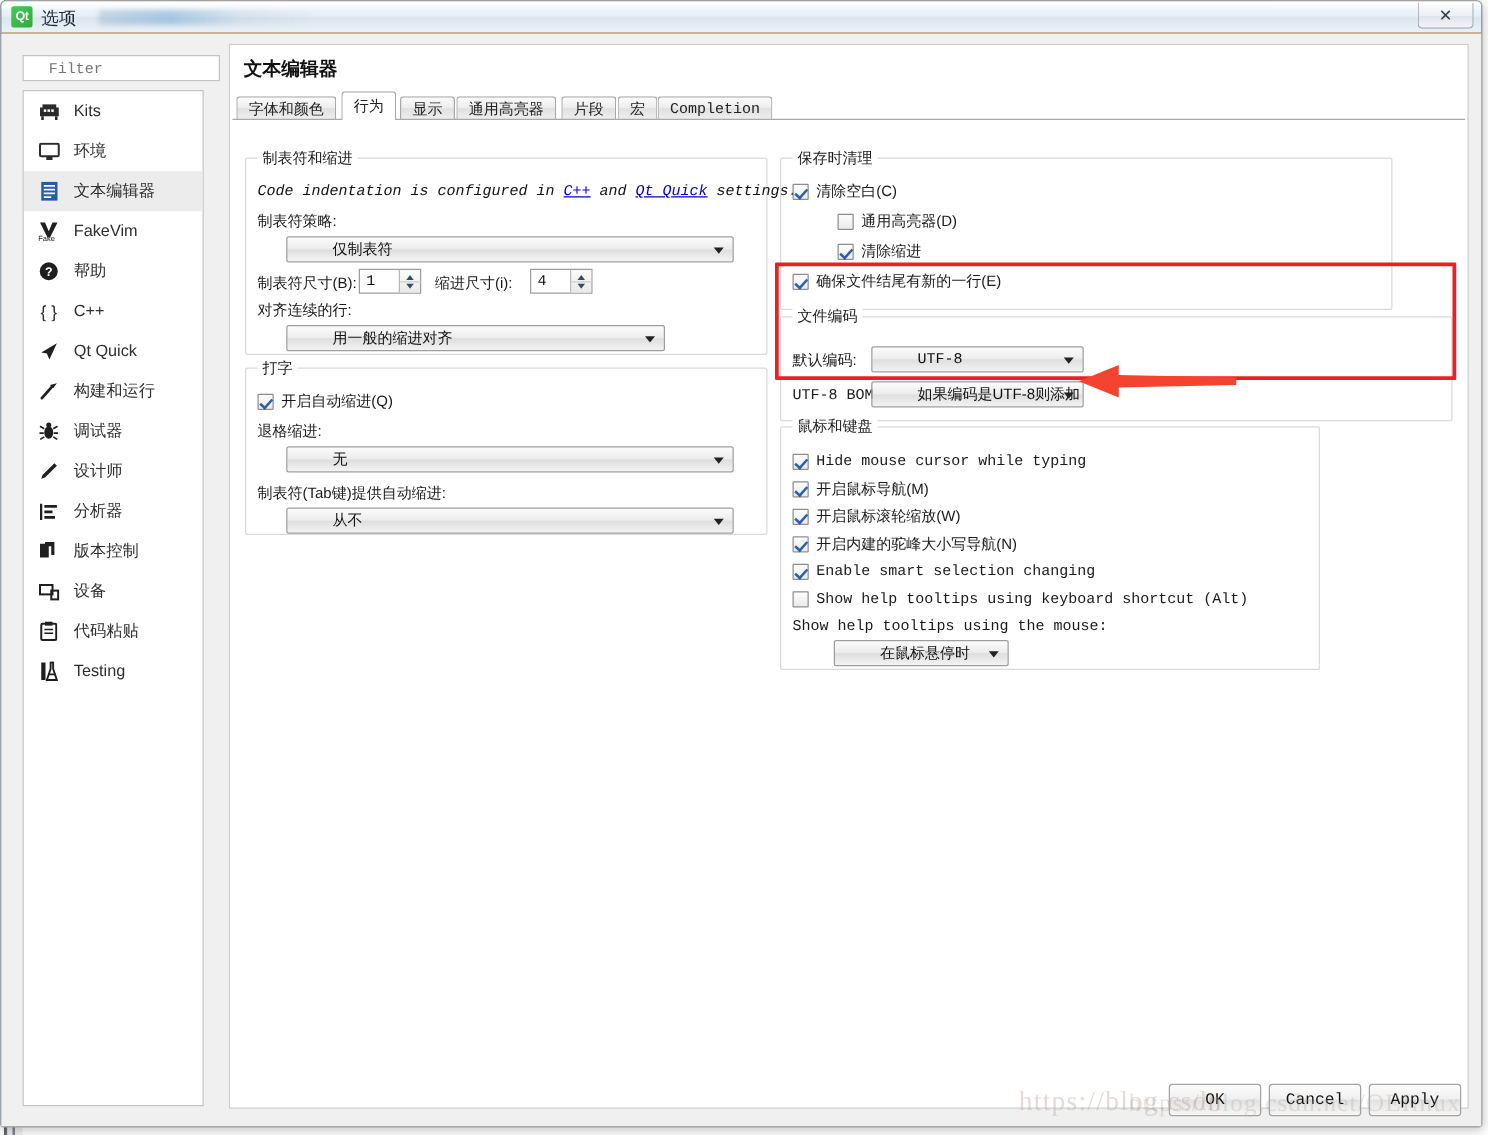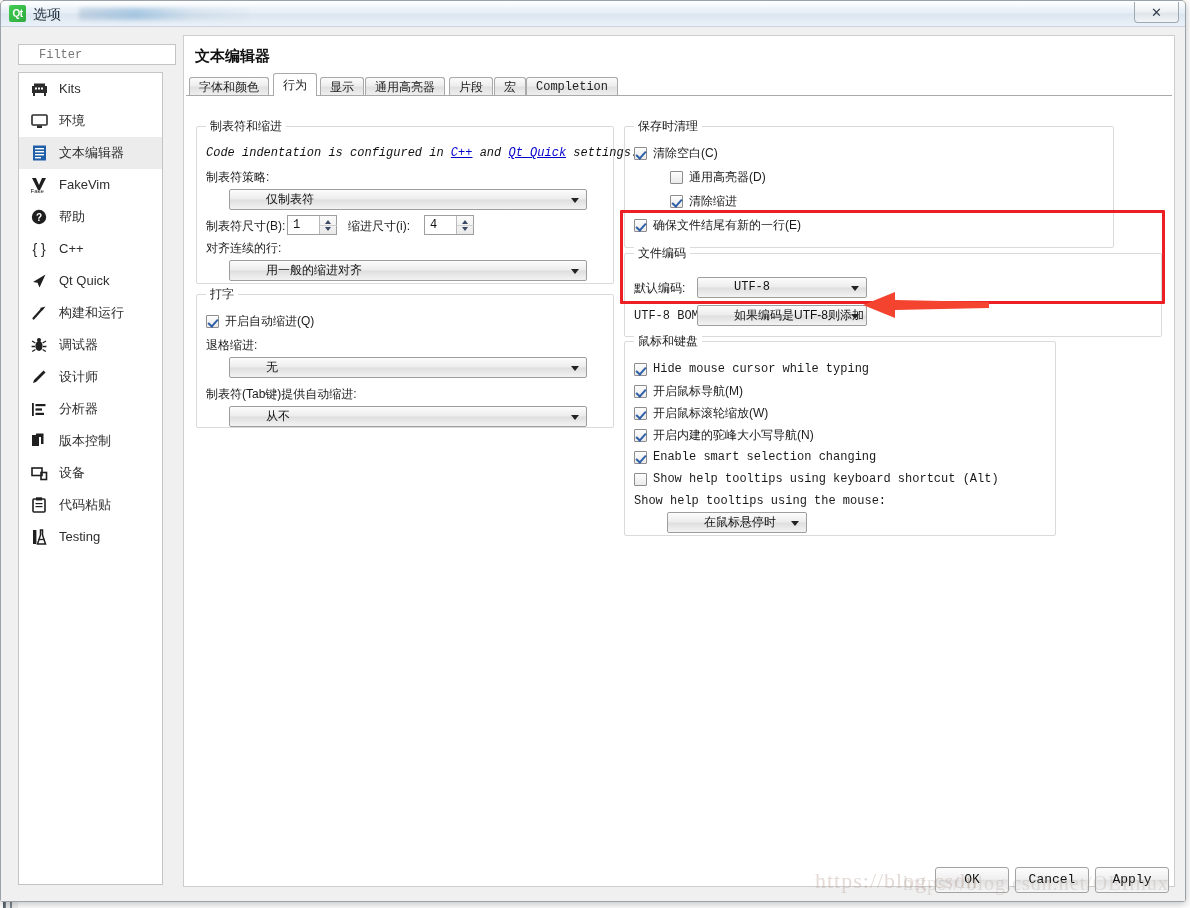--- a/index.html
+++ b/index.html
@@ -543,21 +543,21 @@
         <div class="spin" style="left:227px; top:88px; width:50px;">
           <div class="sv">4</div>
           <div class="sbtns">
               <i class="up"></i>
               <div class="mid"></div>
               <i class="down"></i>
             </div>
         </div>
 
         <div class="lbl" style="left:9px; top:113px;">对齐连续的行:</div>
-        <div class="combo" style="left:32px; top:133px; width:358px;padding-left:16px;">
+        <div class="combo" style="left:32px; top:133px; width:303px;padding-left:16px;">
           <div class="cv">用一般的缩进对齐</div>
           <div class="arr"></div>
         </div>
       </div>
 
       <div class="groupbox" style="left:12px; top:258px; width:418px; height:134px;">
         <div class="gb-title">打字</div>
 
         <div class="cb on" style="left:9px; top:18px;">
           <div class="box"></div>

